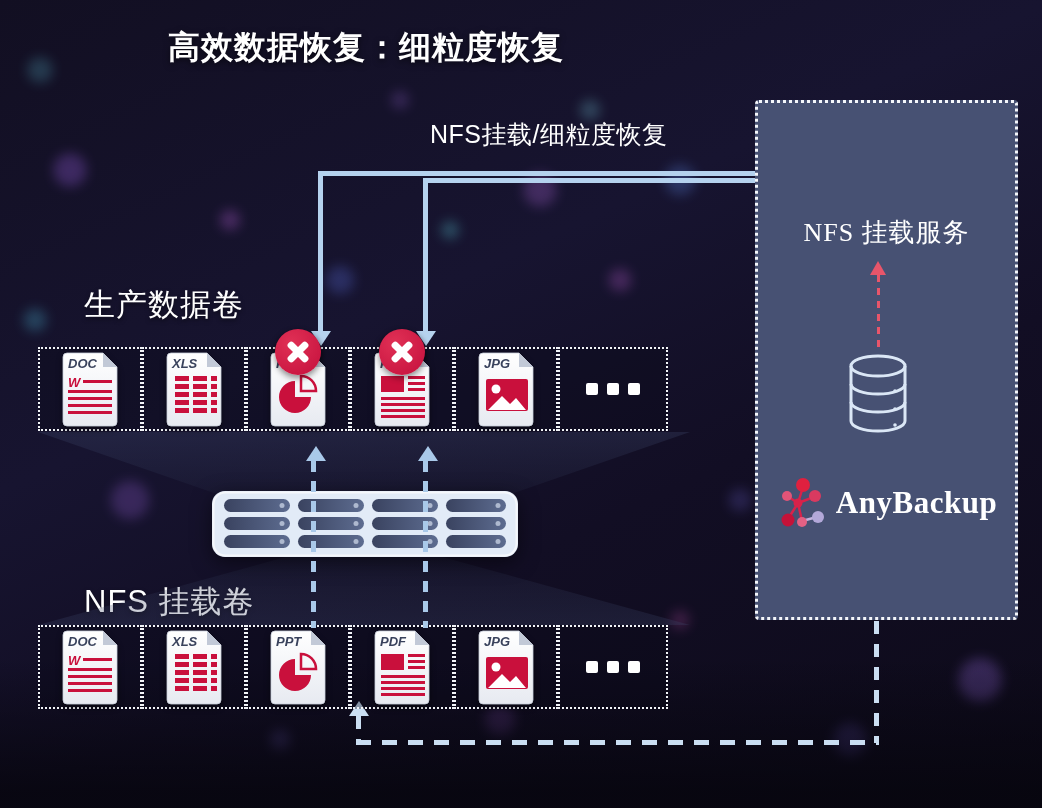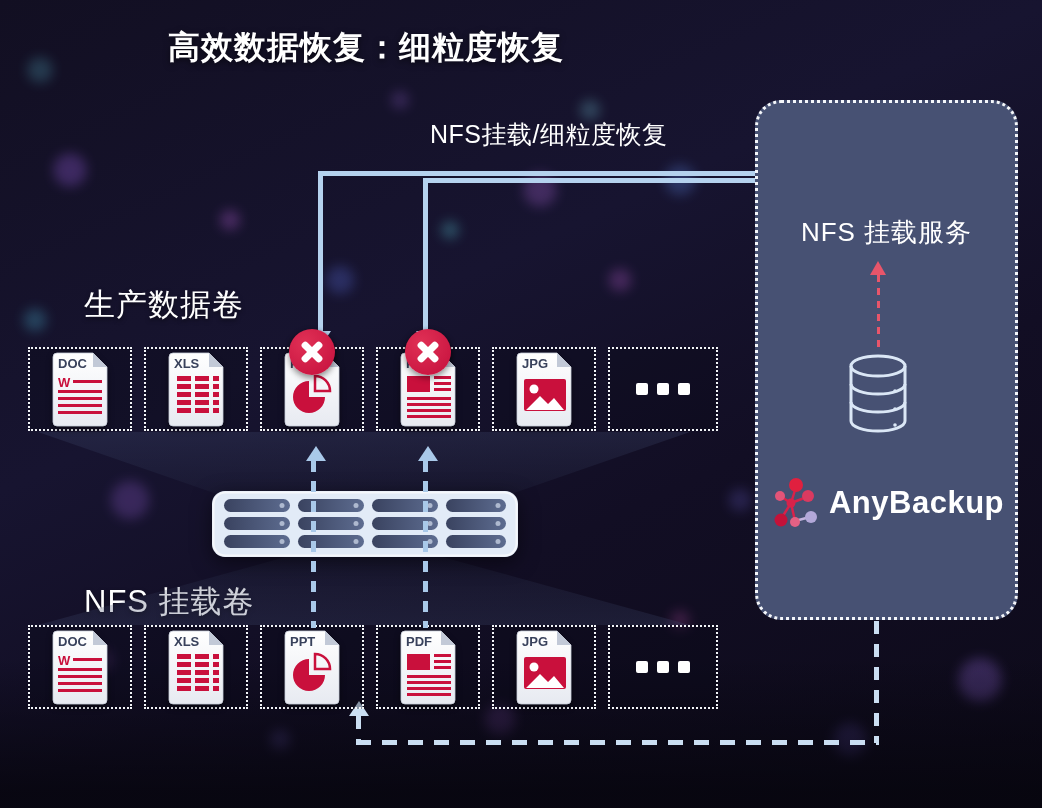--- a/index.html
+++ b/index.html
@@ -74,21 +74,21 @@
   
   .route-v{position:absolute;width:5px;z-index:4;
     background:repeating-linear-gradient(180deg,#cadef2 0 13px,transparent 13px 23px);}
   .rv-right{left:874px;top:621px;height:122px;}
   .rv-left{left:356px;top:716px;height:27px;}
   .route-h{position:absolute;left:356px;top:740px;width:523px;height:5px;z-index:4;
     background:repeating-linear-gradient(90deg,#cadef2 0 15px,transparent 15px 26px);}
   .rarrow{position:absolute;left:349px;top:701px;width:0;height:0;z-index:4;
     border-left:10px solid transparent;border-right:10px solid transparent;border-bottom:15px solid #cadef2;}
   
-  .file-row{position:absolute;left:28px;display:flex;gap:12px;z-index:5;}
+  .file-row{position:absolute;left:38px;display:flex;gap:0;z-index:5;font-style:italic;}
   .row1{top:347px;}
   .row2{top:625px;}
   .file-box{width:104px;height:84px;box-sizing:border-box;border:2px dotted #f2f4f8;
     background:rgba(8,8,22,.35);display:flex;align-items:center;justify-content:center;position:relative;}
   .file-box.wide{width:110px;}
   .file-icon{position:relative;width:62px;height:76px;filter:drop-shadow(0 3px 3px rgba(0,0,0,.45));}
   .ftype{font-weight:bold;font-size:13px;fill:#39425c;font-family:"Liberation Sans",sans-serif;}
   .page{fill:url(#pg);stroke:#c9cfdc;stroke-width:.8;}
   .fold{fill:#c2c9d7;}
   .red{fill:#c9103c;}
@@ -100,21 +100,21 @@
   .badge i{position:absolute;left:50%;top:50%;width:26px;height:7px;background:#fff;border-radius:3px;}
   .badge i.b1{transform:translate(-50%,-50%) rotate(45deg);}
   .badge i.b2{transform:translate(-50%,-50%) rotate(-45deg);}
   
   .dots{display:flex;gap:9px;}
   .dots span{width:12px;height:12px;background:#fff;border-radius:2px;}
   
   .server{position:absolute;left:212px;top:491px;z-index:5;filter:drop-shadow(0 5px 10px rgba(0,0,0,.5));}
   
   .panel{position:absolute;left:755px;top:100px;width:263px;height:520px;box-sizing:border-box;
-    background:#475173;border:3px dotted #f4f6fa;border-radius:26px;z-index:5;}
+    background:#475173;border:3px dotted #f4f6fa;border-radius:4px;z-index:5;font-family:Liberation Serif, serif;}
   .panel-title{position:absolute;top:112px;width:100%;text-align:center;font-size:26px;letter-spacing:1px;}
   .red-dash{position:absolute;left:119px;top:172px;width:3px;height:78px;
     background:repeating-linear-gradient(180deg,#e8556a 0 7px,transparent 7px 13px);}
   .red-head{position:absolute;left:112px;top:158px;width:0;height:0;
     border-left:8px solid transparent;border-right:8px solid transparent;border-bottom:14px solid #e8556a;}
   .db-icon{position:absolute;left:88px;top:250px;}
   .brand{position:absolute;top:372px;width:100%;display:flex;align-items:center;justify-content:center;gap:4px;}
   .brand-text{font-size:31px;font-weight:700;letter-spacing:.5px;}
 </style>
 </head>

